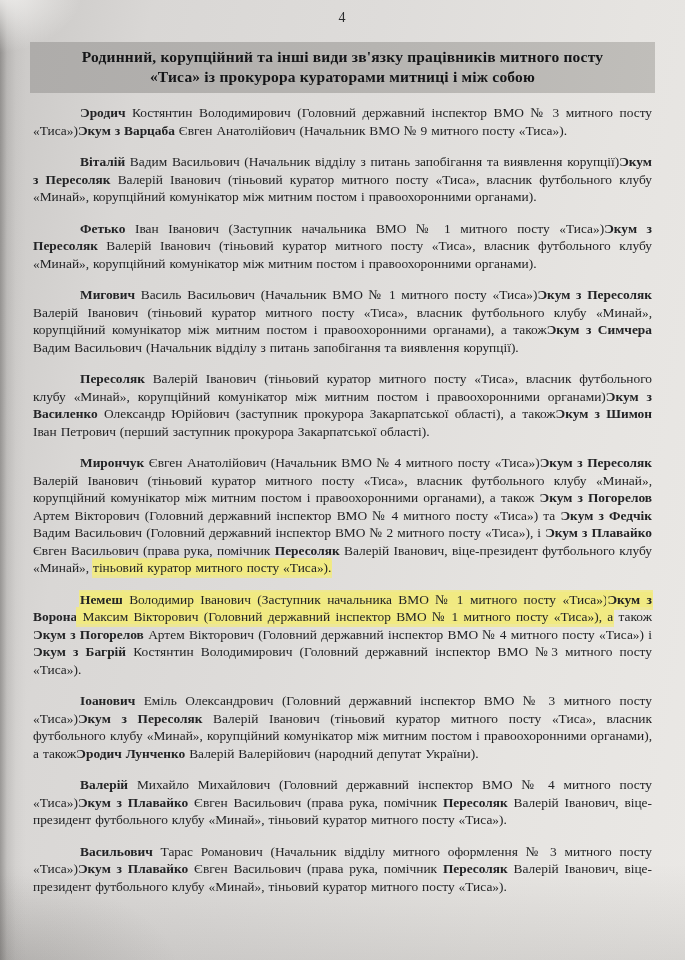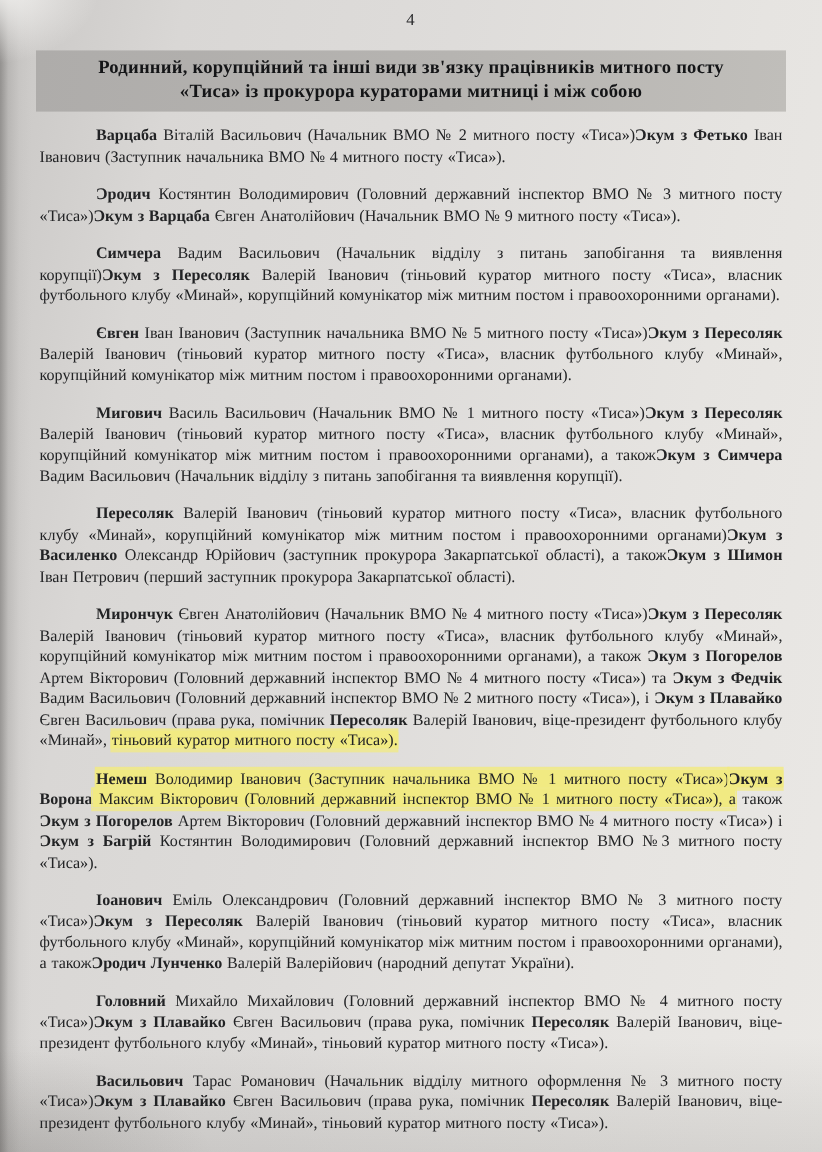--- a/index.html
+++ b/index.html
@@ -77,25 +77,24 @@
 
 <div class="page">
   <div class="page-number">4</div>
 
   <div class="title-band">
     <div class="title-line">Родинний, корупційний та інші види зв'язку працівників митного посту</div>
     <div class="title-line">«Тиса» із прокурора кураторами митниці і між собою</div>
   </div>
 
   <div class="content">
-      <p class="para"><span class="bold">Варцаба</span><span> Віталій Васильович (Начальник ВМО № 2 митного посту «Тиса»)</span><span class="bold">Ɔкум з Фетько</span><span> Іван Іванович (Заступник начальника ВМО № 4 митного посту «Тиса»).</span></p>
       <p class="para"><span class="bold">Ɔродич</span><span> Костянтин Володимирович (Головний державний інспектор ВМО № 3 митного посту «Тиса»)</span><span class="bold">Ɔкум з Варцаба</span><span> Євген Анатолійович (Начальник ВМО № 9 митного посту «Тиса»).</span></p>
-      <p class="para"><span class="bold">Симчера</span><span> Вадим Васильович (Начальник відділу з питань запобігання та виявлення корупції)</span><span class="bold">Ɔкум з Пересоляк</span><span> Валерій Іванович (тіньовий куратор митного посту «Тиса», власник футбольного клубу «Минай», корупційний комунікатор між митним постом і правоохоронними органами).</span></p>
-      <p class="para"><span class="bold">Євген</span><span> Іван Іванович (Заступник начальника ВМО № 5 митного посту «Тиса»)</span><span class="bold">Ɔкум з Пересоляк</span><span> Валерій Іванович (тіньовий куратор митного посту «Тиса», власник футбольного клубу «Минай», корупційний комунікатор між митним постом і правоохоронними органами).</span></p>
+      <p class="para"><span class="bold">Віталій</span><span> Вадим Васильович (Начальник відділу з питань запобігання та виявлення корупції)</span><span class="bold">Ɔкум з Пересоляк</span><span> Валерій Іванович (тіньовий куратор митного посту «Тиса», власник футбольного клубу «Минай», корупційний комунікатор між митним постом і правоохоронними органами).</span></p>
+      <p class="para"><span class="bold">Фетько</span><span> Іван Іванович (Заступник начальника ВМО № 1 митного посту «Тиса»)</span><span class="bold">Ɔкум з Пересоляк</span><span> Валерій Іванович (тіньовий куратор митного посту «Тиса», власник футбольного клубу «Минай», корупційний комунікатор між митним постом і правоохоронними органами).</span></p>
       <p class="para"><span class="bold">Мигович</span><span> Василь Васильович (Начальник ВМО № 1 митного посту «Тиса»)</span><span class="bold">Ɔкум з Пересоляк</span><span> Валерій Іванович (тіньовий куратор митного посту «Тиса», власник футбольного клубу «Минай», корупційний комунікатор між митним постом і правоохоронними органами), а також</span><span class="bold">Ɔкум з Симчера</span><span> Вадим Васильович (Начальник відділу з питань запобігання та виявлення корупції).</span></p>
       <p class="para"><span class="bold">Пересоляк</span><span> Валерій Іванович (тіньовий куратор митного посту «Тиса», власник футбольного клубу «Минай», корупційний комунікатор між митним постом і правоохоронними органами)</span><span class="bold">Ɔкум з Василенко</span><span> Олександр Юрійович (заступник прокурора Закарпатської області), а також</span><span class="bold">Ɔкум з Шимон</span><span> Іван Петрович (перший заступник прокурора Закарпатської області).</span></p>
       <p class="para"><span class="bold">Мирончук</span><span> Євген Анатолійович (Начальник ВМО № 4 митного посту «Тиса»)</span><span class="bold">Ɔкум з Пересоляк</span><span> Валерій Іванович (тіньовий куратор митного посту «Тиса», власник футбольного клубу «Минай», корупційний комунікатор між митним постом і правоохоронними органами), а також </span><span class="bold">Ɔкум з Погорелов</span><span> Артем Вікторович (Головний державний інспектор ВМО № 4 митного посту «Тиса») та </span><span class="bold">Ɔкум з Федчік</span><span> Вадим Васильович (Головний державний інспектор ВМО № 2 митного посту «Тиса»), і </span><span class="bold">Ɔкум з Плавайко</span><span> Євген Васильович (права рука, помічник </span><span class="bold">Пересоляк</span><span> Валерій Іванович, віце-президент футбольного клубу «Минай», </span><span class="hl">тіньовий куратор митного посту «Тиса»).</span></p>
       <p class="para"><span class="bold hl">Немеш</span><span class="hl"> Володимир Іванович (Заступник начальника ВМО № 1 митного посту «Тиса»)</span><span class="bold hl">Ɔкум з</span><span> </span><span class="bold">Ворона</span><span class="hl"> Максим Вікторович (Головний державний інспектор ВМО № 1 митного посту «Тиса»), а</span><span> також </span><span class="bold">Ɔкум з Погорелов</span><span> Артем Вікторович (Головний державний інспектор ВМО № 4 митного посту «Тиса») і </span><span class="bold">Ɔкум з Багрій</span><span> Костянтин Володимирович (Головний державний інспектор ВМО №3 митного посту «Тиса»).</span></p>
       <p class="para"><span class="bold">Іоанович</span><span> Еміль Олександрович (Головний державний інспектор ВМО № 3 митного посту «Тиса»)</span><span class="bold">Ɔкум з Пересоляк</span><span> Валерій Іванович (тіньовий куратор митного посту «Тиса», власник футбольного клубу «Минай», корупційний комунікатор між митним постом і правоохоронними органами), а також</span><span class="bold">Ɔродич Лунченко</span><span> Валерій Валерійович (народний депутат України).</span></p>
-      <p class="para"><span class="bold">Головний</span><span> Михайло Михайлович (Головний державний інспектор ВМО № 4 митного посту «Тиса»)</span><span class="bold">Ɔкум з Плавайко</span><span> Євген Васильович (права рука, помічник </span><span class="bold">Пересоляк</span><span> Валерій Іванович, віце-президент футбольного клубу «Минай», тіньовий куратор митного посту «Тиса»).</span></p>
+      <p class="para"><span class="bold">Валерій</span><span> Михайло Михайлович (Головний державний інспектор ВМО № 4 митного посту «Тиса»)</span><span class="bold">Ɔкум з Плавайко</span><span> Євген Васильович (права рука, помічник </span><span class="bold">Пересоляк</span><span> Валерій Іванович, віце-президент футбольного клубу «Минай», тіньовий куратор митного посту «Тиса»).</span></p>
       <p class="para"><span class="bold">Васильович</span><span> Тарас Романович (Начальник відділу митного оформлення № 3 митного посту «Тиса»)</span><span class="bold">Ɔкум з Плавайко</span><span> Євген Васильович (права рука, помічник </span><span class="bold">Пересоляк</span><span> Валерій Іванович, віце-президент футбольного клубу «Минай», тіньовий куратор митного посту «Тиса»).</span></p>
     </div>
 </div>
 
 </body></html>

